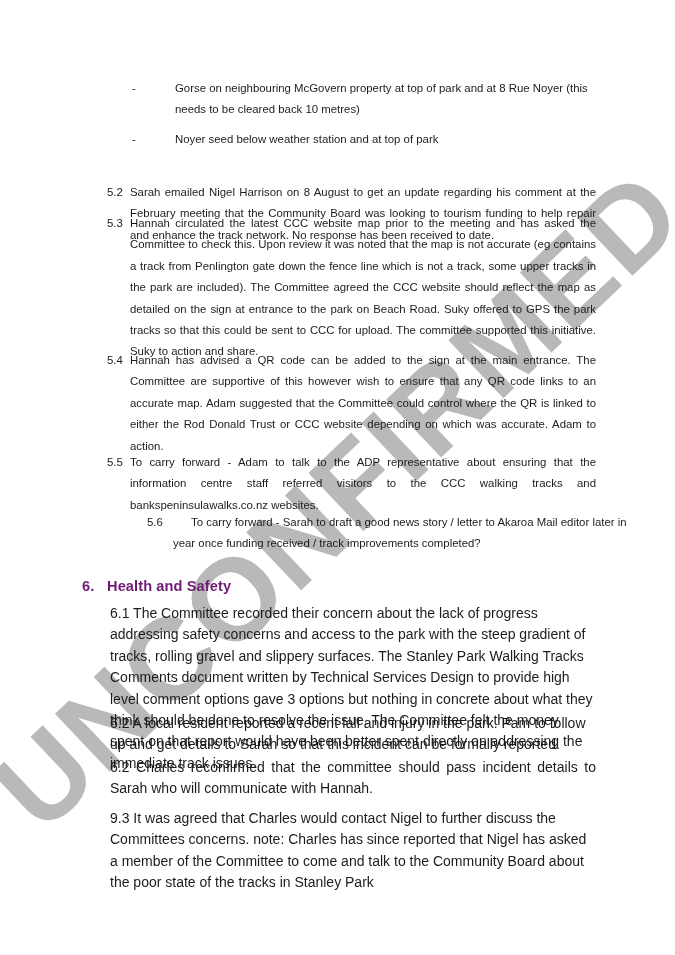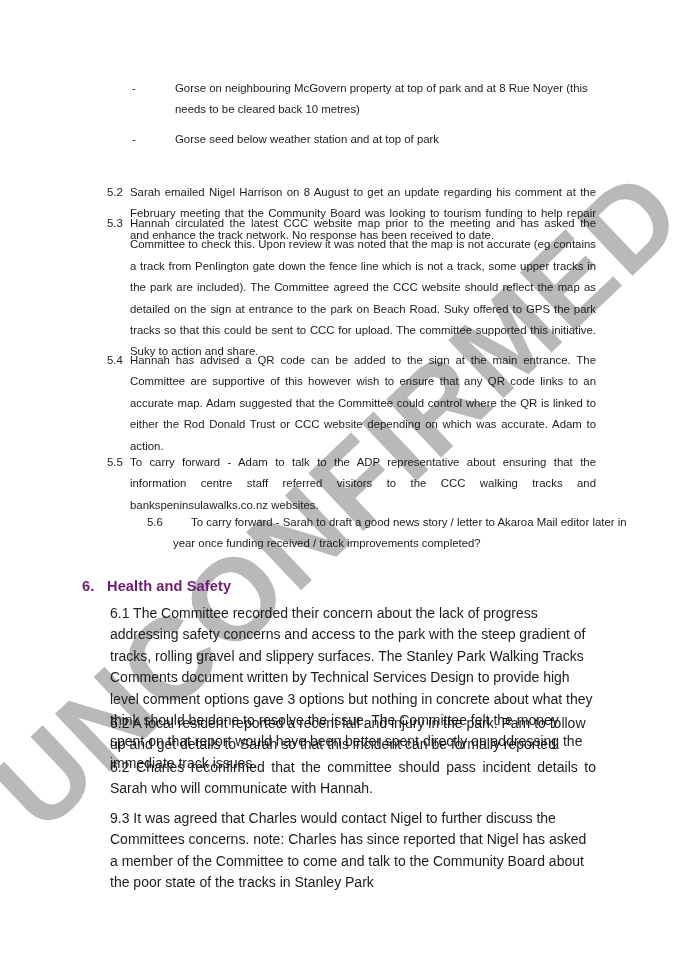--- a/index.html
+++ b/index.html
@@ -147,21 +147,21 @@
 
     <div class="bullet-block body-text" style="top:78px;">
 
       <div class="bullet-row">
         <span class="dash">-</span>
         <span class="btext">Gorse on neighbouring McGovern property at top of park and at 8 Rue Noyer (this needs to be cleared back 10 metres)</span>
       </div>
 
       <div class="bullet-row" style="margin-top:8px;">
         <span class="dash">-</span>
-        <span class="btext">Gorse seed below weather station and at top of park</span>
+        <span class="btext">Noyer seed below weather station and at top of park</span>
       </div>
 
     </div>
 
     <div class="clause body-text" style="top:148px;margin-top:34px;">
       <span class="num">5.2</span>
       <span>Sarah emailed Nigel Harrison on 8 August to get an update regarding his comment at the February meeting that the Community Board was looking to tourism funding to help repair and enhance the track network. No response has been received to date.</span>
     </div>
 
     <div class="clause body-text" style="top:213px;">

